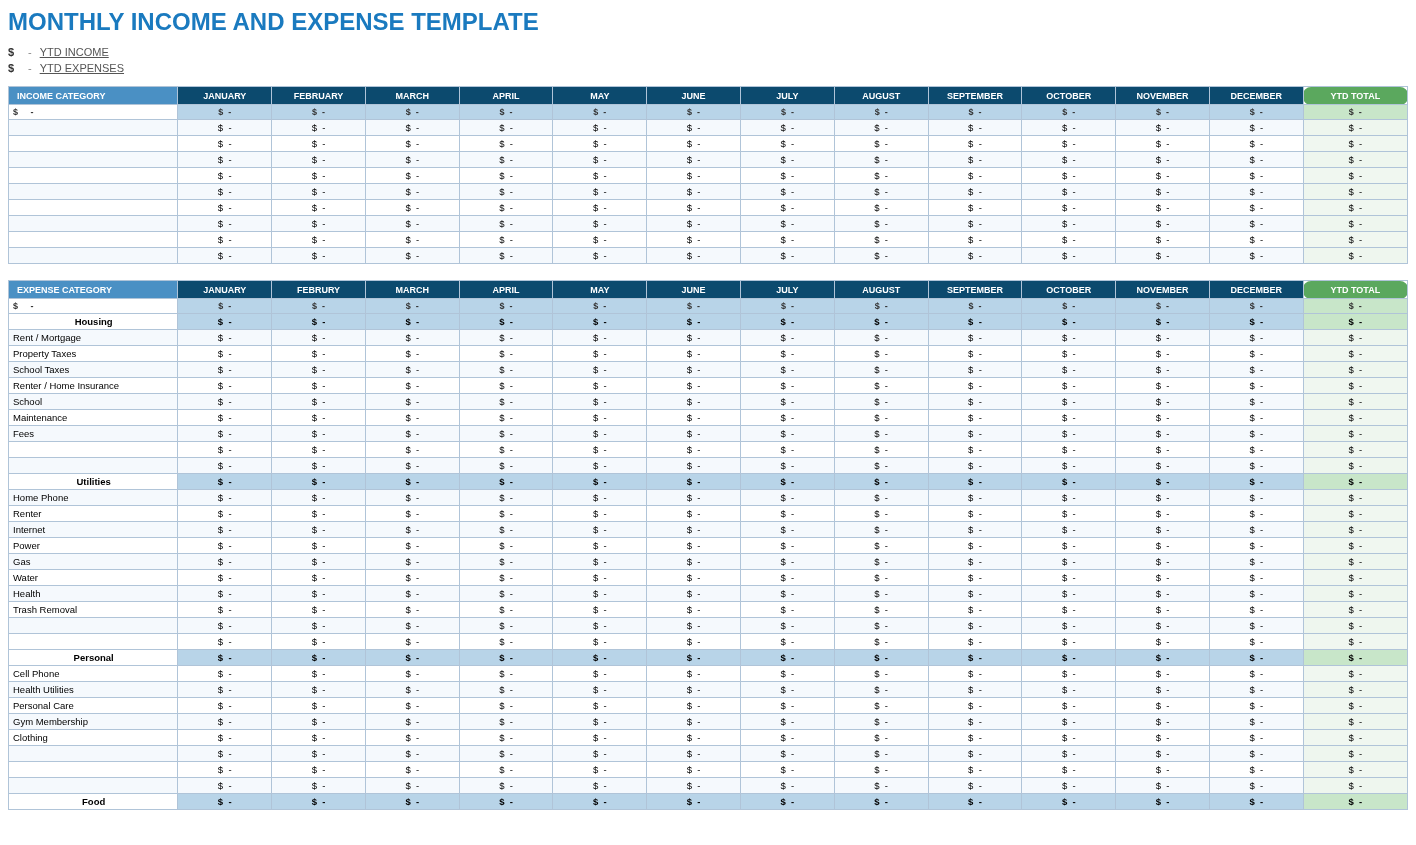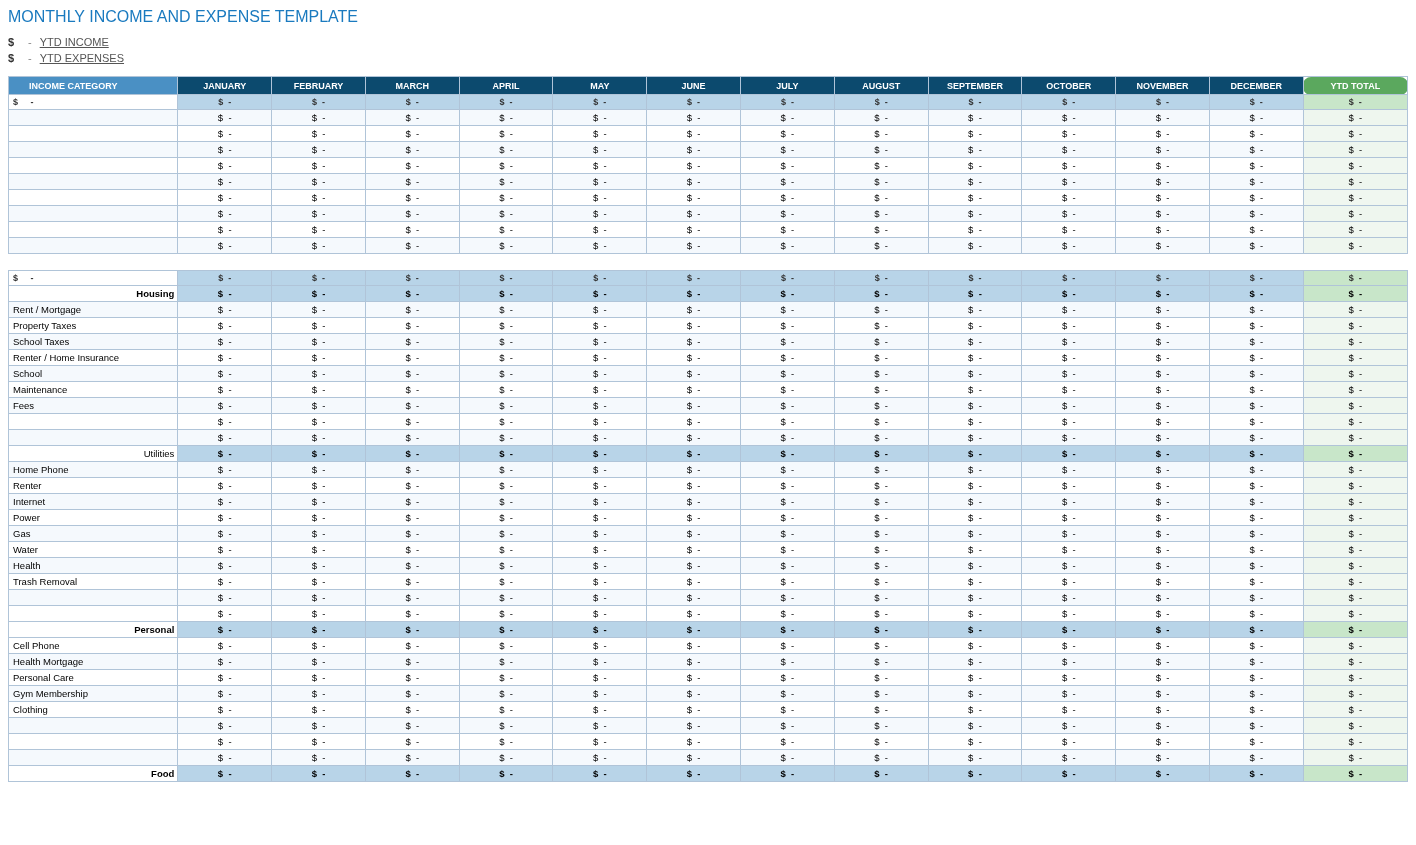--- a/index.html
+++ b/index.html
@@ -1,56 +1,56 @@
 <!DOCTYPE html>
 <html><head>
   <meta charset="utf-8">
   <style>
     * { margin: 0; padding: 0; box-sizing: border-box; }
     body { font-family: Arial, sans-serif; font-size: 11px; background: #fff; padding: 8px; }
 
-    h1 { color: #1a7abf; font-size: 16px; font-weight: normal; text-transform: uppercase; margin-bottom: 10px; }
+    h1 { color: #1a7abf; font-size: 24px; font-weight: bold; text-transform: uppercase; margin-bottom: 10px; }
 
     .ytd-row { display: flex; align-items: center; margin-bottom: 4px; font-size: 11px; color: #333; }
     .ytd-dollar { color: #333; font-weight: bold; margin-right: 6px; min-width: 14px; }
     .ytd-dash { margin-right: 8px; color: #888; }
     .ytd-label { color: #555; font-size: 11px; text-decoration: underline; }
 
     .summary-section { margin-bottom: 12px; }
 
     table { border-collapse: collapse; width: 100%; table-layout: fixed; font-size: 9.5px; margin-bottom: 16px; }
 
     th, td { border: 1px solid #b0c4d8; padding: 2px 3px; text-align: center; white-space: nowrap; overflow: hidden; }
 
     
     .col-header-row th { background-color: #0c4a6e; color: #fff; font-weight: bold; font-size: 9px; text-transform: uppercase; height: 18px; }
     .col-header-row th.ytd-col { background-color: #5ba85e; color: #fff; border-radius: 8px; }
 
     
-    .cat-label-col { width: 130px; text-align: left; padding-left: 20px; }
+    .cat-label-col { width: 130px; text-align: left; padding-left: 8px; }
 
     
     .income-cat-header { background-color: #4a90c4 !important; color: #fff !important; font-weight: bold; font-size: 9px; }
 
     
     .dollar-row td { background-color: #b8d4e8; font-weight: bold; font-size: 9px; color: #333; }
     .dollar-row td.ytd-col { background-color: #c8e6c9; }
 
     
     .income-row td { background-color: #fff; }
     .income-row td.ytd-col { background-color: #f0f7f0; }
     .income-row:nth-child(odd) td { background-color: #f5f9fd; }
     .income-row:nth-child(odd) td.ytd-col { background-color: #eef6ee; }
 
     
     .expense-cat-header { background-color: #4a90c4 !important; color: #fff !important; font-weight: bold; font-size: 9px; }
 
     
     .subcat-row td { background-color: #b8d4e8; font-weight: bold; }
-    .subcat-row td.cat-label-col { text-align: right; font-weight: bold; }
+    .subcat-row td.cat-label-col { text-align: center; font-weight: bold; }
     .subcat-row td.ytd-col { background-color: #c8e6c9; }
 
     
     .expense-row td { background-color: #fff; }
     .expense-row td.ytd-col { background-color: #f0f7f0; }
     .expense-row:nth-child(even) td { background-color: #f5f9fd; }
     .expense-row:nth-child(even) td.ytd-col { background-color: #eef6ee; }
 
     td.cat-label-col { text-align: left; padding-left: 4px; background-color: inherit; }
 
@@ -286,20 +286,36 @@
       <col class="month-col">
       <col class="month-col">
       <col class="month-col">
     <col class="month-col">
       <col class="month-col">
       <col class="month-col">
       <col class="month-col">
     <col class="ytd-col">
   </colgroup>
   <thead>
+    <tr class="col-header-row">
+      <th class="cat-label-col expense-cat-header">EXPENSE CATEGORY</th>
+      <th>JANUARY</th>
+      <th>FEBRURY</th>
+      <th>MARCH</th>
+      <th>APRIL</th>
+      <th>MAY</th>
+      <th>JUNE</th>
+      <th>JULY</th>
+      <th>AUGUST</th>
+      <th>SEPTEMBER</th>
+      <th>OCTOBER</th>
+      <th>NOVEMBER</th>
+      <th>DECEMBER</th>
+      <th class="ytd-col">YTD TOTAL</th>
+    </tr>
     <tr class="dollar-row">
       <td class="cat-label-col">$ &nbsp;&nbsp;&nbsp;&nbsp;-</td>
       <td>$ &nbsp;-</td>
         <td>$ &nbsp;-</td>
         <td>$ &nbsp;-</td>
         <td>$ &nbsp;-</td>
       <td>$ &nbsp;-</td>
         <td>$ &nbsp;-</td>
         <td>$ &nbsp;-</td>
         <td>$ &nbsp;-</td>
@@ -465,21 +481,21 @@
         <td>$ &nbsp;-</td>
         <td>$ &nbsp;-</td>
         <td>$ &nbsp;-</td>
         <td>$ &nbsp;-</td>
         <td>$ &nbsp;-</td>
         <td>$ &nbsp;-</td>
         <td>$ &nbsp;-</td>
         <td class="ytd-col">$ &nbsp;-</td>
       </tr>
       <tr class="subcat-row">
-        <td class="cat-label-col" style="font-weight: normal;">Utilities</td>
+        <td class="cat-label-col" style="font-weight: bold;">Utilities</td>
         <td>$ &nbsp;-</td>
         <td>$ &nbsp;-</td>
         <td>$ &nbsp;-</td>
         <td>$ &nbsp;-</td>
         <td>$ &nbsp;-</td>
         <td>$ &nbsp;-</td>
         <td>$ &nbsp;-</td>
         <td>$ &nbsp;-</td>
         <td>$ &nbsp;-</td>
         <td>$ &nbsp;-</td>
@@ -673,21 +689,21 @@
         <td>$ &nbsp;-</td>
         <td>$ &nbsp;-</td>
         <td>$ &nbsp;-</td>
         <td>$ &nbsp;-</td>
         <td>$ &nbsp;-</td>
         <td>$ &nbsp;-</td>
         <td>$ &nbsp;-</td>
         <td class="ytd-col">$ &nbsp;-</td>
       </tr>
       <tr class="expense-row">
-        <td class="cat-label-col">Health Mortgage</td>
+        <td class="cat-label-col">Health Utilities</td>
         <td>$ &nbsp;-</td>
         <td>$ &nbsp;-</td>
         <td>$ &nbsp;-</td>
         <td>$ &nbsp;-</td>
         <td>$ &nbsp;-</td>
         <td>$ &nbsp;-</td>
         <td>$ &nbsp;-</td>
         <td>$ &nbsp;-</td>
         <td>$ &nbsp;-</td>
         <td>$ &nbsp;-</td>

